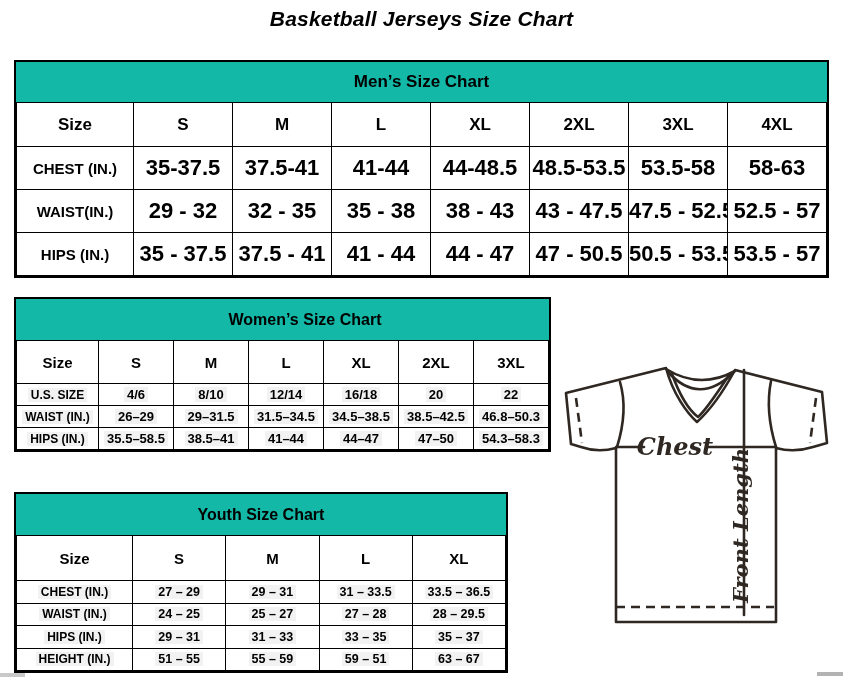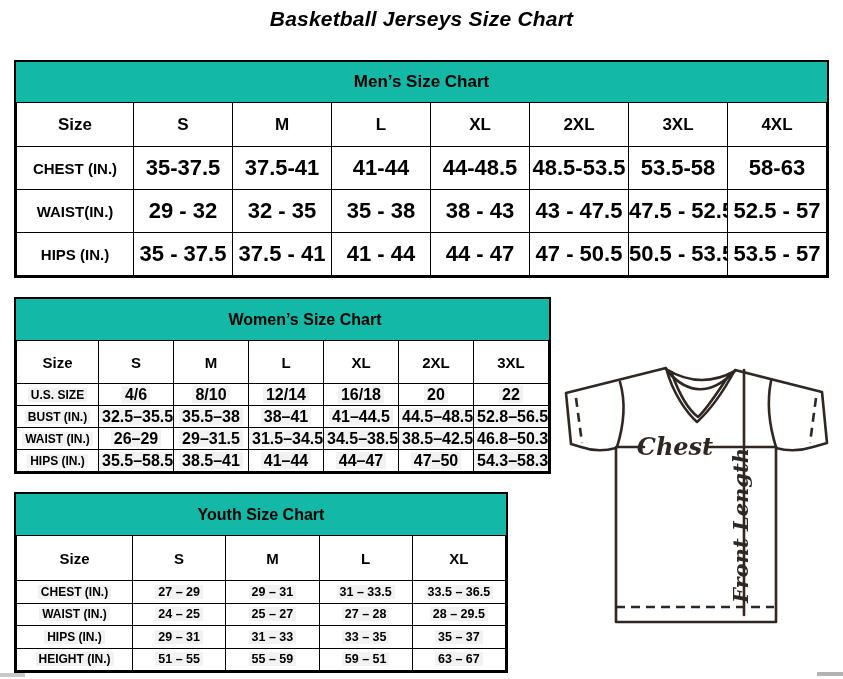--- a/index.html
+++ b/index.html
@@ -30,21 +30,21 @@
   .mens td.rowlabel { width:117px; font-size:15px; }
   .mens tr.head td { height:44px; font-size:17px; }
   .mens tr.data td { height:43px; font-size:22px; }
   .mens tr.data td.rowlabel { font-size:15px; }
 
   
   .womens { left:14px; top:297px; width:537px; }
   .womens .title-bar { height:41px; font-size:16px;padding-left:45px; }
   .womens td.rowlabel { width:82px; font-size:15px; }
   .womens tr.head td { height:43px; font-size:15px; }
-  .womens tr.data td { height:22px; font-size:16px; }
+  .womens tr.data td { height:22px; font-size:13px; }
   .womens tr.data td.rowlabel { font-size:12px; }
 
   
   .youth { left:14px; top:492px; width:494px; }
   .youth .title-bar { height:41px; font-size:16px; }
   .youth td.rowlabel { width:116px; font-size:15px; }
   .youth tr.head td { height:45px; font-size:15px; }
   .youth tr.data td { height:22.5px; font-size:12.5px; }
   .youth tr.data td.rowlabel { font-size:12px; }
 
@@ -130,29 +130,20 @@
         <tr class="data">
           <td class="rowlabel"><span class="hl">U.S. SIZE</span></td>
           <td><span class="hl">4/6</span></td>
           <td><span class="hl">8/10</span></td>
           <td><span class="hl">12/14</span></td>
           <td><span class="hl">16/18</span></td>
           <td><span class="hl">20</span></td>
           <td><span class="hl">22</span></td>
         </tr>
         <tr class="data">
-          <td class="rowlabel"><span class="hl">BUST (IN.)</span></td>
-          <td><span class="hl">32.5–35.5</span></td>
-          <td><span class="hl">35.5–38</span></td>
-          <td><span class="hl">38–41</span></td>
-          <td><span class="hl">41–44.5</span></td>
-          <td><span class="hl">44.5–48.5</span></td>
-          <td><span class="hl">52.8–56.5</span></td>
-        </tr>
-        <tr class="data">
           <td class="rowlabel"><span class="hl">WAIST (IN.)</span></td>
           <td><span class="hl">26–29</span></td>
           <td><span class="hl">29–31.5</span></td>
           <td><span class="hl">31.5–34.5</span></td>
           <td><span class="hl">34.5–38.5</span></td>
           <td><span class="hl">38.5–42.5</span></td>
           <td><span class="hl">46.8–50.3</span></td>
         </tr>
         <tr class="data">
           <td class="rowlabel"><span class="hl">HIPS (IN.)</span></td>

